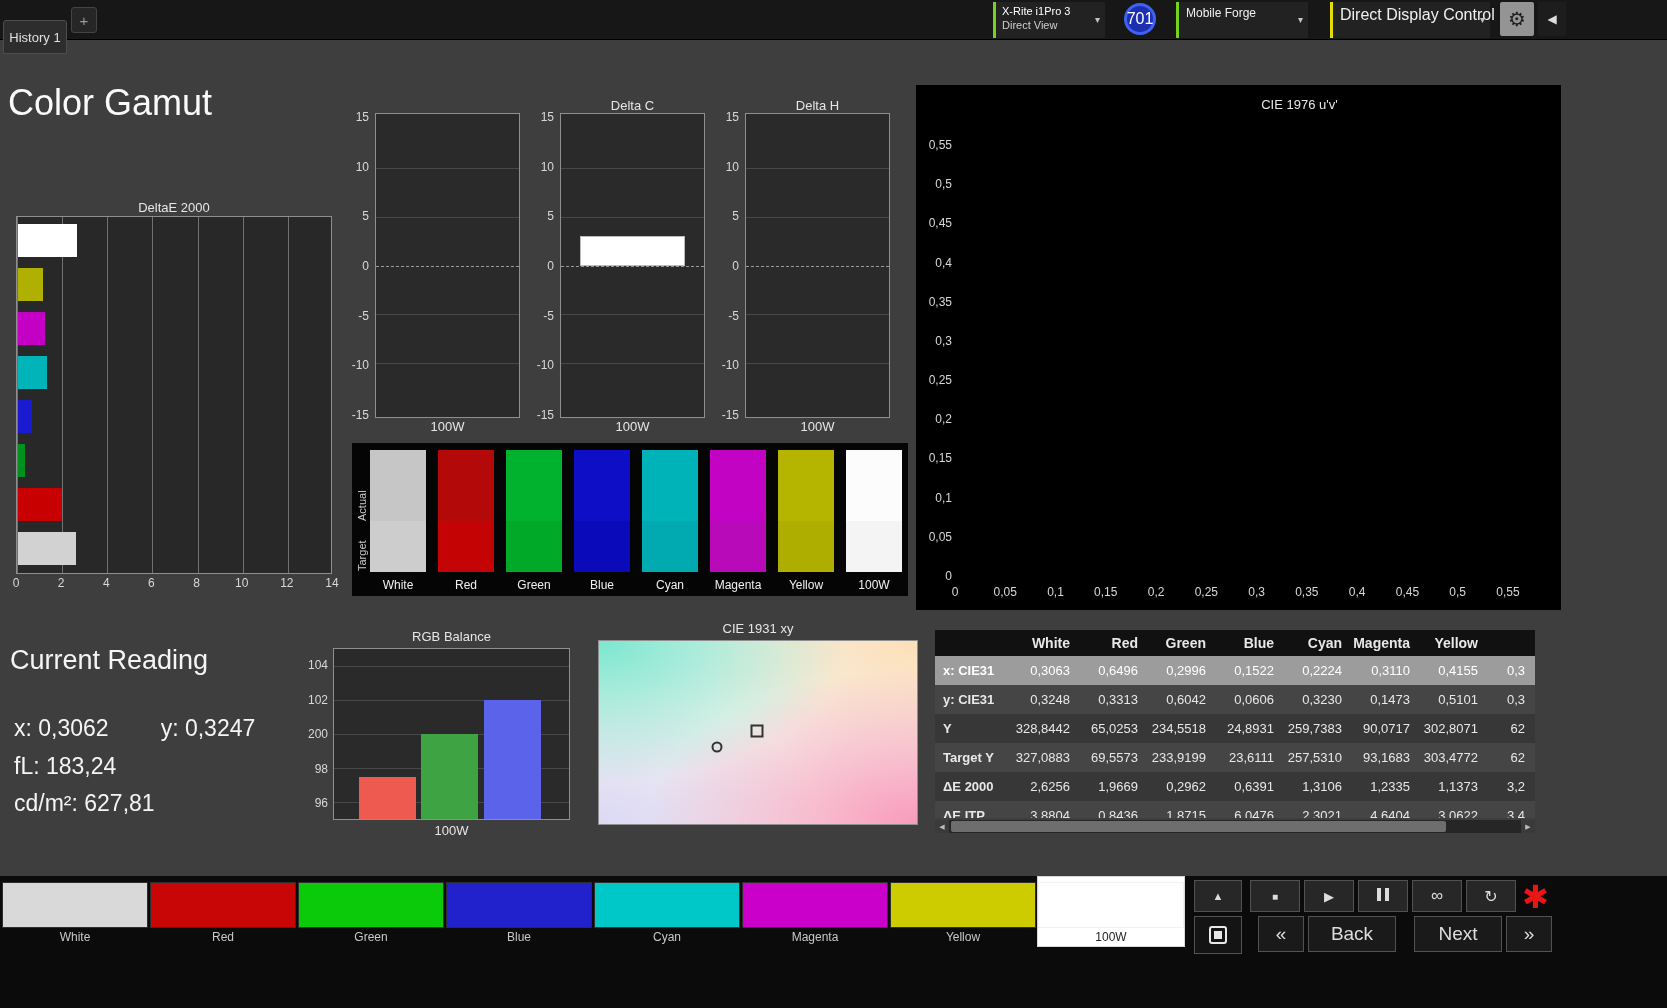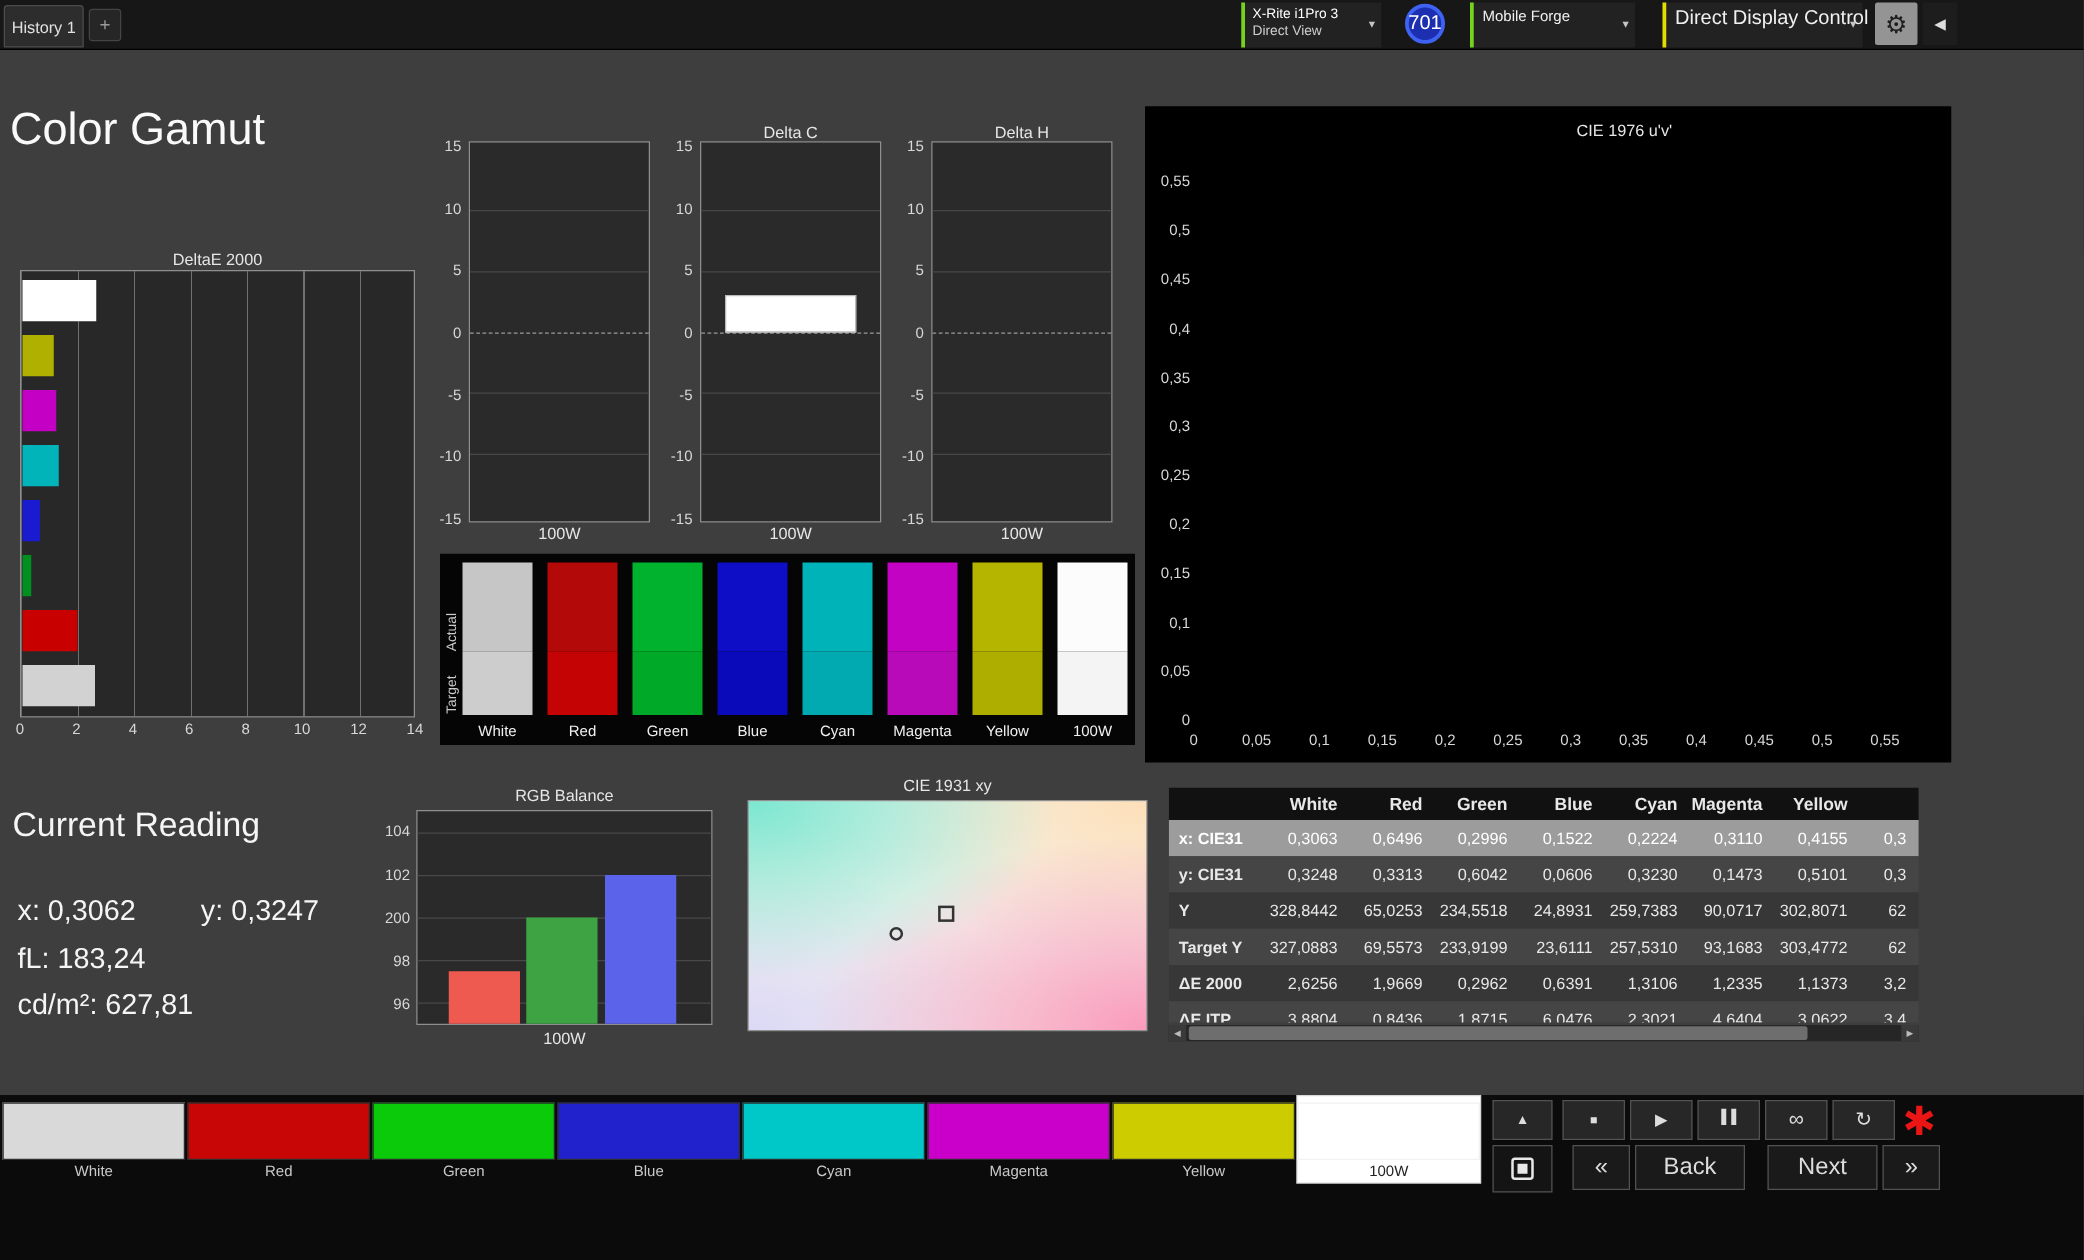--- a/index.html
+++ b/index.html
@@ -63,21 +63,21 @@
 .sb{position:absolute;background:#262626;}
 .sb .thumb{position:absolute;top:1px;bottom:1px;background:#6e6e6e;border-radius:2px;}
 .sb .sbbtn{position:absolute;top:0;width:14px;height:13px;background:#3a3a3a;color:#bbb;font-size:7px;display:flex;align-items:center;justify-content:center;}
 </style>
 </head>
 <body>
 
 <div class="screen">
 
   <div class="abs" style="left:0;top:0;width:1667px;height:40px;background:#171717;border-bottom:1px solid #000;">
-    <div class="abs" style="left:3px;top:4px;width:64px;height:34px;background:#2d2d2d;border:1px solid #4d4d4d;border-radius:3px 3px 0 0;display:flex;align-items:center;justify-content:center;">
+    <div class="abs" style="left:3px;top:20px;width:64px;height:34px;background:#2d2d2d;border:1px solid #4d4d4d;border-radius:3px 3px 0 0;display:flex;align-items:center;justify-content:center;">
       <span style="font-size:13px;color:#e0e0e0;">History 1</span>
     </div>
     <div class="abs" style="left:71px;top:7px;width:26px;height:26px;background:#262626;border:1px solid #444;border-radius:3px;display:flex;align-items:center;justify-content:center;">
       <span style="font-size:15px;color:#9a9a9a;">+</span>
     </div>
 
     <div class="dd" style="left: 993px; width: 112px; border-left-color: rgb(118, 210, 28);">
       <div style="font-size:11px;color:#fff;padding:3px 0 0 6px;white-space:nowrap;">X-Rite i1Pro 3</div>
       <div style="font-size:11px;color:#cfcfcf;padding:2px 0 0 6px;white-space:nowrap;">Direct View</div>
       <span class="chev">▾</span>

